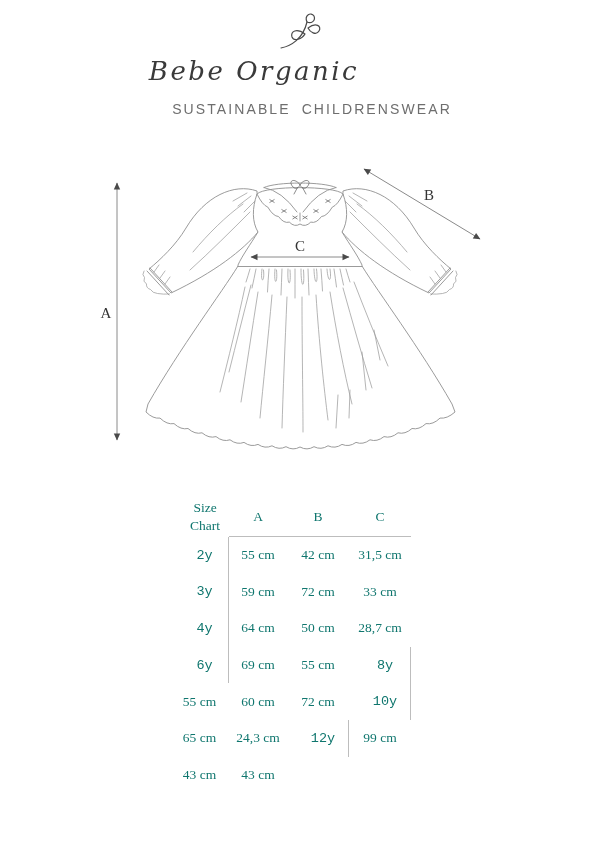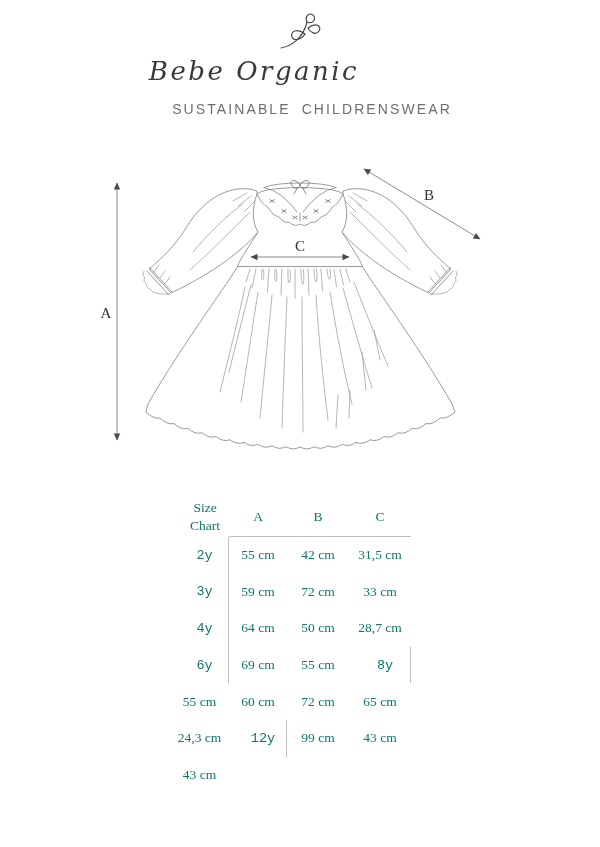--- a/index.html
+++ b/index.html
@@ -177,20 +177,21 @@
 
     <div class="st-cell col-size v">6y</div>
     <div class="st-cell">69 cm</div>
     <div class="st-cell">55 cm</div>
 
     <div class="st-cell col-size v">8y</div>
     <div class="st-cell">55 cm</div>
     <div class="st-cell">60 cm</div>
     <div class="st-cell">72 cm</div>
 
+    <div class="st-cell col-size v">10y</div>
     <div class="st-cell">65 cm</div>
     <div class="st-cell">24,3 cm</div>
 
     <div class="st-cell col-size v">12y</div>
     <div class="st-cell">99 cm</div>
     <div class="st-cell">43 cm</div>
     <div class="st-cell">43 cm</div>
   </section>
 
 </div>

